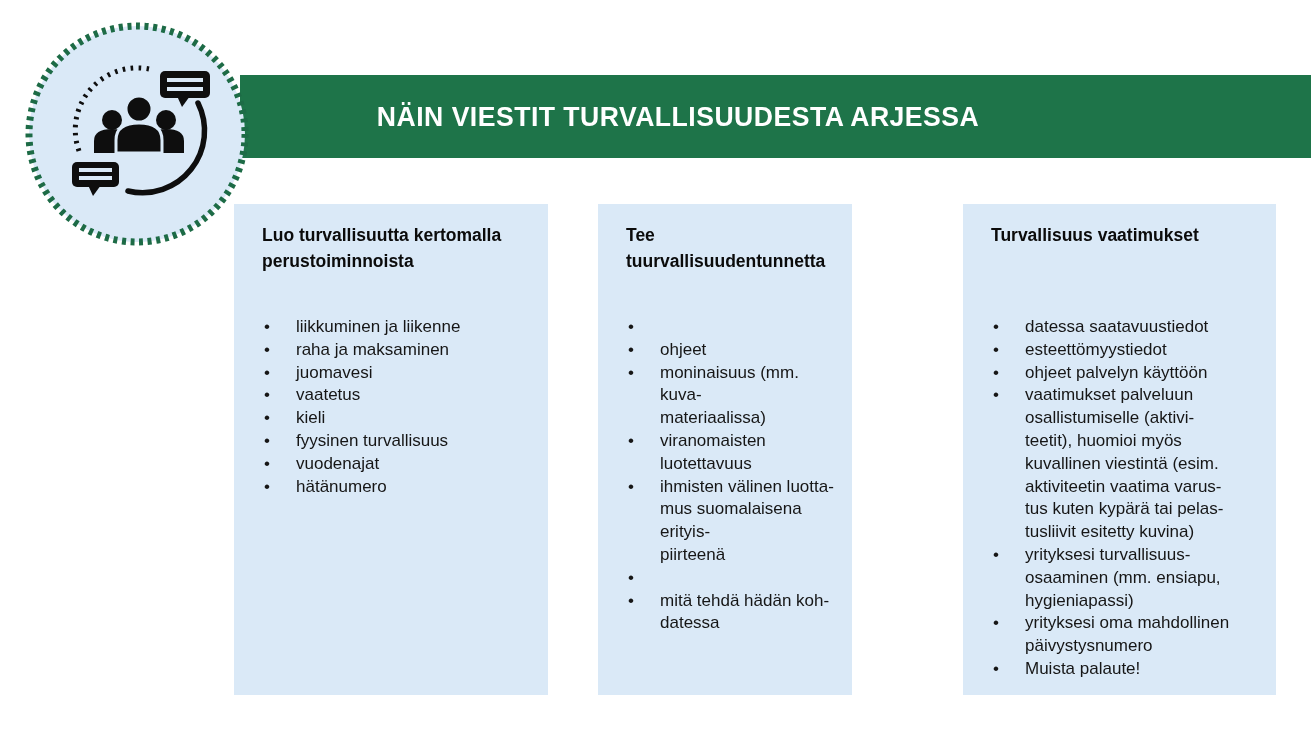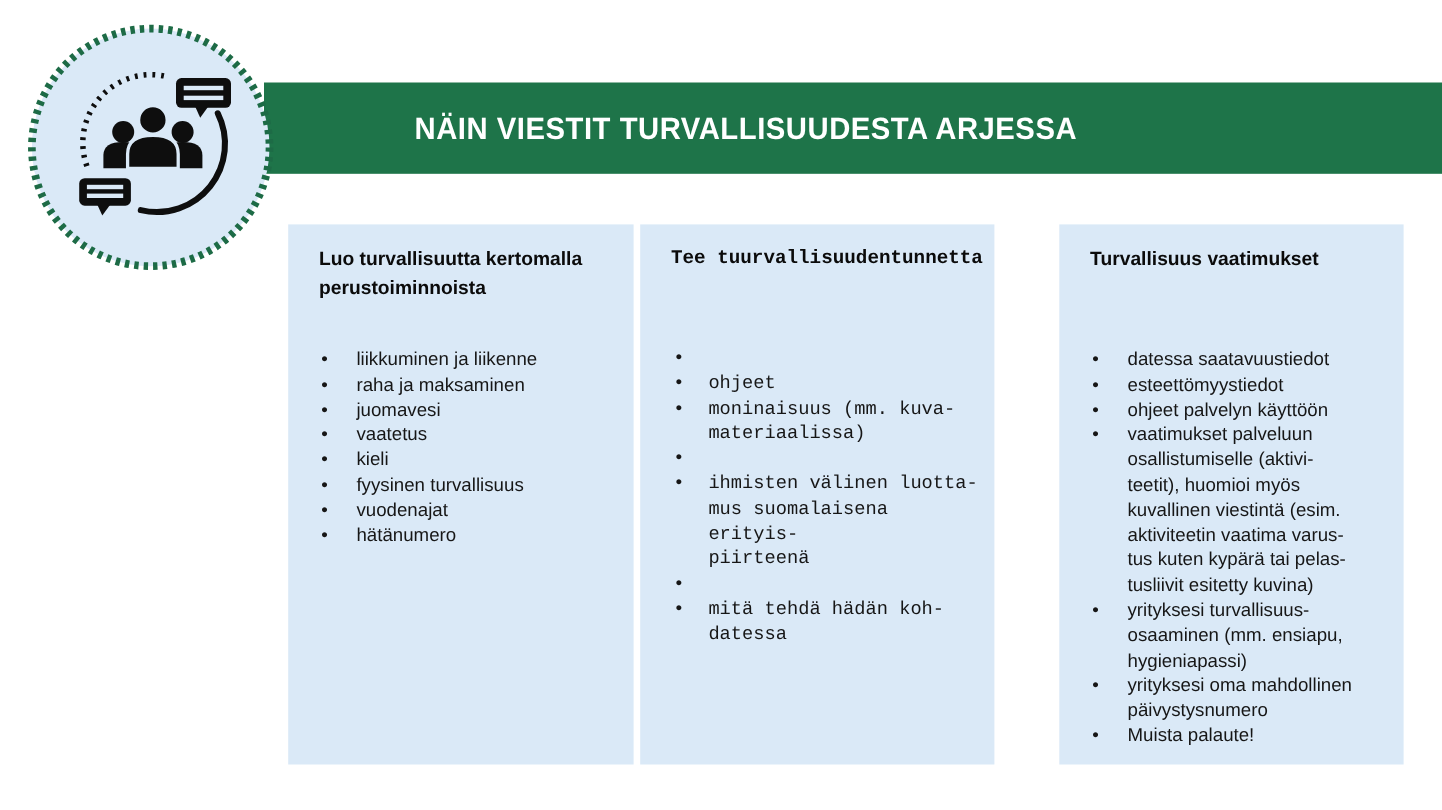--- a/index.html
+++ b/index.html
@@ -59,22 +59,22 @@
   .badge svg { display: block; width: 100%; height: 100%; }
 
   
   .column {
     position: absolute;
     top: 204px;
     height: 491px;
     background: var(--panel-blue);
     padding: 18px 8px 0 28px;
   }
-  .col-0 { left: 234px; width: 314px; margin-left: 28px; }
-  .col-1 { left: 582px; width: 322px; font-family: Liberation Mono, monospace; }
+  .col-0 { left: 234px; width: 314px; }
+  .col-1 { left: 598px; width: 254px; }
   .col-2 { left: 963px; width: 313px; }
 
   .col-heading {
     height: 94px;
     font-size: 17.5px;
     line-height: 26px;
     font-weight: bold;
     color: #0b0b0b;
     white-space: pre-line;
   }
@@ -189,20 +189,21 @@
           <span class="dot">•</span>
           <span class="li-text">ohjeet</span>
         </li>
         <li>
           <span class="dot">•</span>
           <span class="li-text">moninaisuus (mm. kuva-
 materiaalissa)</span>
         </li>
         <li>
           <span class="dot">•</span>
+          <span class="li-text">viranomaisten luotettavuus</span>
         </li>
         <li>
           <span class="dot">•</span>
           <span class="li-text">ihmisten välinen luotta-
 mus suomalaisena erityis-
 piirteenä</span>
         </li>
         <li>
           <span class="dot">•</span>
         </li>

